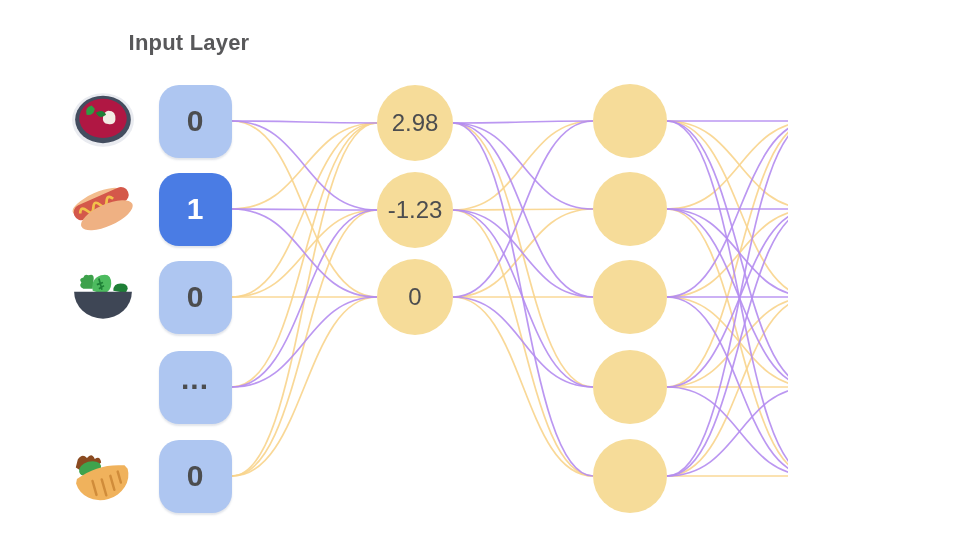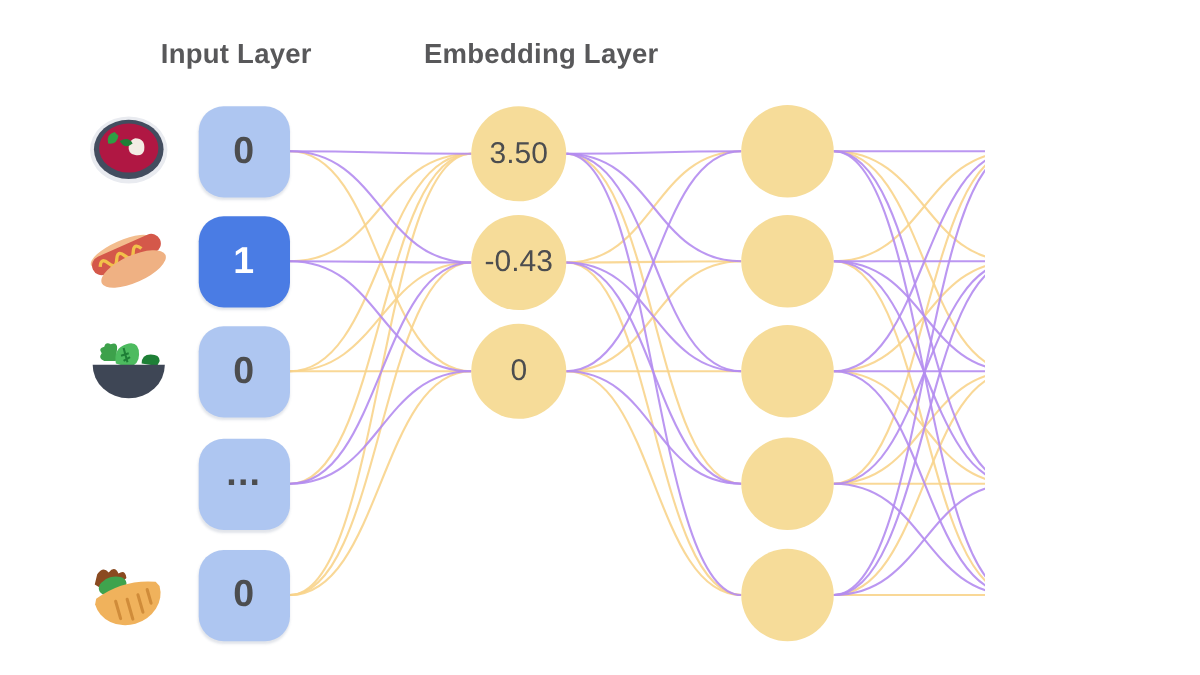--- a/index.html
+++ b/index.html
@@ -34,21 +34,20 @@
     box-shadow:0 2px 2px rgba(90,110,95,.18);
   }
   .food-icon{position:absolute;width:66px;height:66px;display:flex;align-items:center;justify-content:center;}
   .food-icon svg{width:100%;height:100%;display:block;}
 </style>
 </head>
 <body>
 
 <div id="canvas" style="--title-text: #58585a; --input-node: #aec6f1; --input-node-active: #4a7ce4; --node-value-text: #4c4d4f; --active-value-text: #ffffff; --embedding-node: #f6dc99; --output-node: #70ae73;">
   <div class="layer-title" style="left:189px">Input Layer</div>
-  <div class="layer-title" style="left:433px">Embedding Layer</div>
 
   <svg id="edges" viewBox="0 0 960 540" xmlns="http://www.w3.org/2000/svg">
       <path d="M232,121 C304.5,121 304.5,297 377,297" fill="none" stroke="#f8d48c" stroke-width="1.7" stroke-opacity="0.9"></path>
       <path d="M232,209 C304.5,209 304.5,123 377,123" fill="none" stroke="#f8d48c" stroke-width="1.7" stroke-opacity="0.9"></path>
       <path d="M232,297 C304.5,297 304.5,123 377,123" fill="none" stroke="#f8d48c" stroke-width="1.7" stroke-opacity="0.9"></path>
       <path d="M232,297 C304.5,297 304.5,210 377,210" fill="none" stroke="#f8d48c" stroke-width="1.7" stroke-opacity="0.9"></path>
       <path d="M232,297 C304.5,297 304.5,297 377,297" fill="none" stroke="#f8d48c" stroke-width="1.7" stroke-opacity="0.9"></path>
       <path d="M232,387 C304.5,387 304.5,123 377,123" fill="none" stroke="#f8d48c" stroke-width="1.7" stroke-opacity="0.9"></path>
       <path d="M232,476 C304.5,476 304.5,123 377,123" fill="none" stroke="#f8d48c" stroke-width="1.7" stroke-opacity="0.9"></path>
       <path d="M232,476 C304.5,476 304.5,210 377,210" fill="none" stroke="#f8d48c" stroke-width="1.7" stroke-opacity="0.9"></path>
@@ -151,24 +150,24 @@
             <path d="M8 30 q24 -9 48 0 l-3 6 q-21 -8 -42 0 z" fill="#fdf6ea"></path>
             <path d="M6 32 a26 23 0 0 0 52 0 l-2 -4 q-24 -9 -48 0 z" fill="#f0b25c"></path>
             <path d="M22 34 v14 M31 35 v16 M40 34 v14 M48 32 v11" stroke="#d08c3a" stroke-width="2.4" fill="none" stroke-linecap="round"></path>
           </g>
         </svg>
       </div>
       <div class="node input-sq" style="left: 158.5px; top: 439.5px;">
         <span class="val">0</span>
       </div>
       <div class="node emb-circle" style="left: 377px; top: 85px;">
-        <span class="val">3.50</span>
+        <span class="val">2.98</span>
       </div>
       <div class="node emb-circle" style="left: 377px; top: 172px;">
-        <span class="val">-0.43</span>
+        <span class="val">-1.23</span>
       </div>
       <div class="node emb-circle" style="left: 377px; top: 259px;">
         <span class="val">0</span>
       </div>
       <div class="node hid-circle" style="left: 593px; top: 84px;"></div>
       <div class="node hid-circle" style="left: 593px; top: 172px;"></div>
       <div class="node hid-circle" style="left: 593px; top: 260px;"></div>
       <div class="node hid-circle" style="left: 593px; top: 350px;"></div>
       <div class="node hid-circle" style="left: 593px; top: 439px;"></div>
       <div class="node out-sq" style="left: 812px; top: 83px;"></div>

